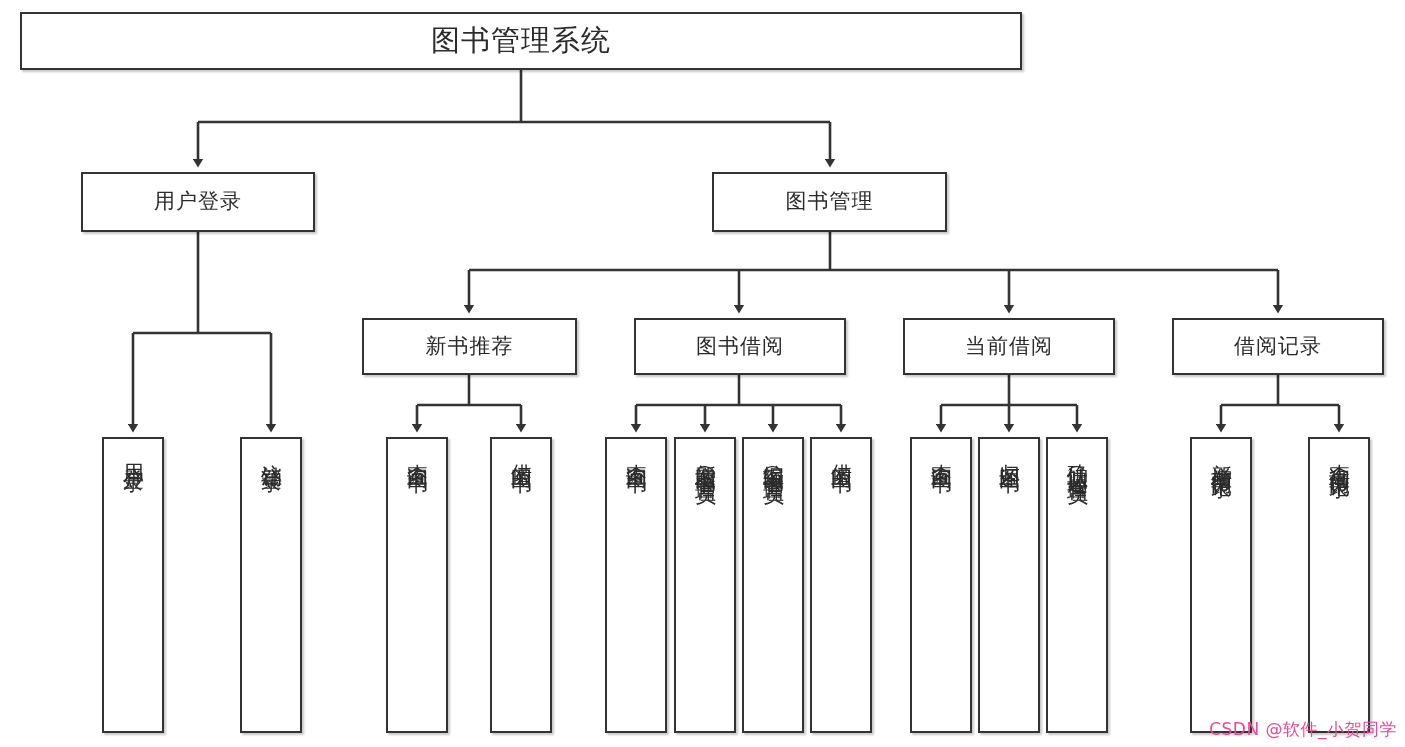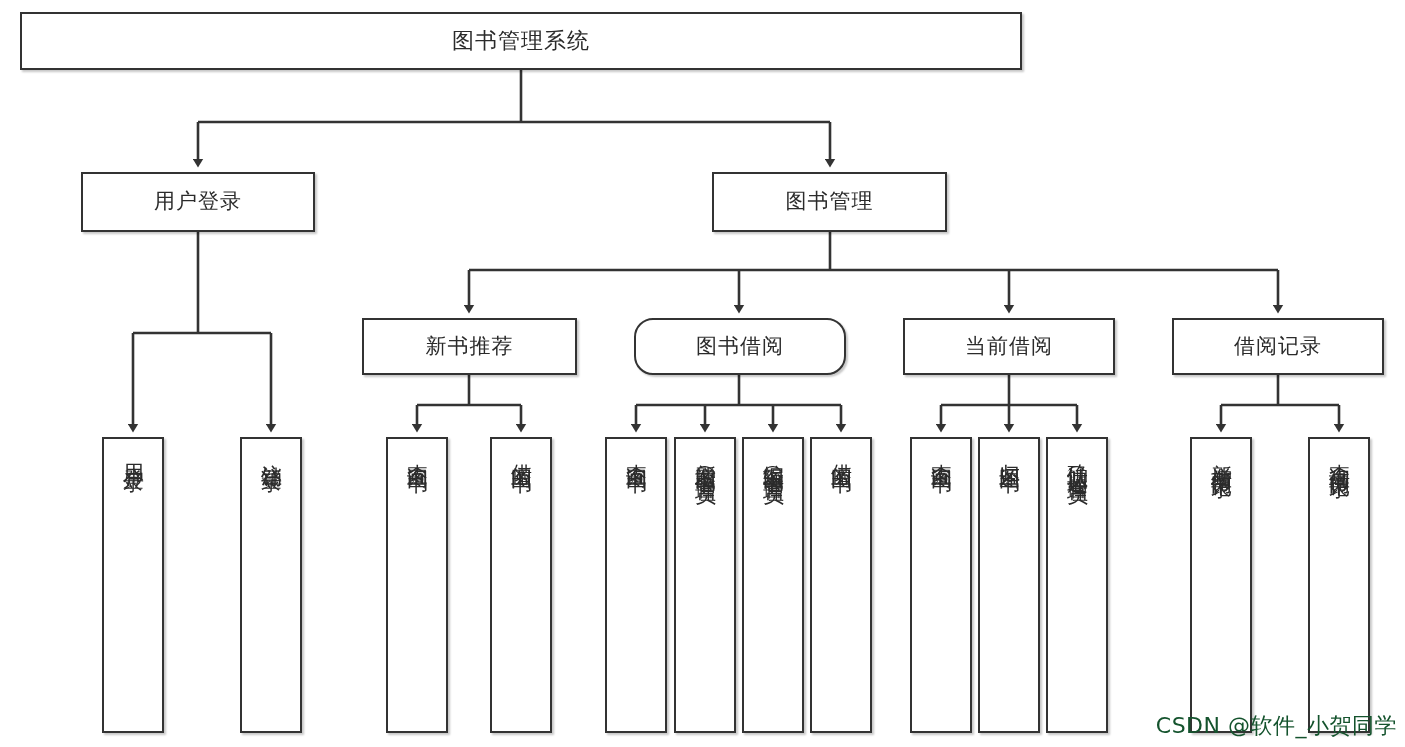--- a/index.html
+++ b/index.html
@@ -39,40 +39,40 @@
   .node-label {
     display: block;
     line-height: 1.22;
     letter-spacing: 1px;
     white-space: nowrap;
   }
   .node.horizontal .node-label {
     font-size: 21px;
   }
   .node.root .node-label {
-    font-size: 22px;
+    font-size: 29px;
     text-align: right;
   }
   .node.leaf {
     align-items: flex-start;
     padding-top: 8px;
   }
   .node.leaf .node-label {
     writing-mode: vertical-rl;
     text-orientation: upright;
     font-size: 21px;
     letter-spacing: 3px;
     line-height: 1;
   }
   #watermark {
     position: absolute;
     right: 8px;
     bottom: 6px;
-    font-size: 22px;
-    color: #14532d;
+    font-size: 17px;
+    color: #ec4899;
     letter-spacing: 0.5px;
     user-select: none;
     white-space: nowrap;
     margin-left: 48px;
   }
 </style>
 </head>
 <body>
 
 <div id="diagram-root">
@@ -134,21 +134,21 @@
   <div class="node horizontal" style="left:81px; top:172px; width:234px; height:60px;">
     <span class="node-label">用户登录</span>
   </div>
   <div class="node horizontal" style="left:362px; top:318px; width:215px; height:57px;">
     <span class="node-label">新书推荐</span>
   </div>
 
   <div class="node horizontal" style="left:712px; top:172px; width:235px; height:60px;">
     <span class="node-label">图书管理</span>
   </div>
-  <div class="node horizontal" style="left:634px; top:318px; width:212px; height:57px;border-radius:19px;">
+  <div class="node horizontal" style="left:634px; top:318px; width:212px; height:57px;">
     <span class="node-label">图书借阅</span>
   </div>
   <div class="node horizontal" style="left:903px; top:318px; width:212px; height:57px;">
     <span class="node-label">当前借阅</span>
   </div>
   <div class="node horizontal" style="left:1172px; top:318px; width:212px; height:57px;">
     <span class="node-label">借阅记录</span>
   </div>
 
   <div class="node leaf" style="left:102px; top:437px; width:62px; height:296px;">

